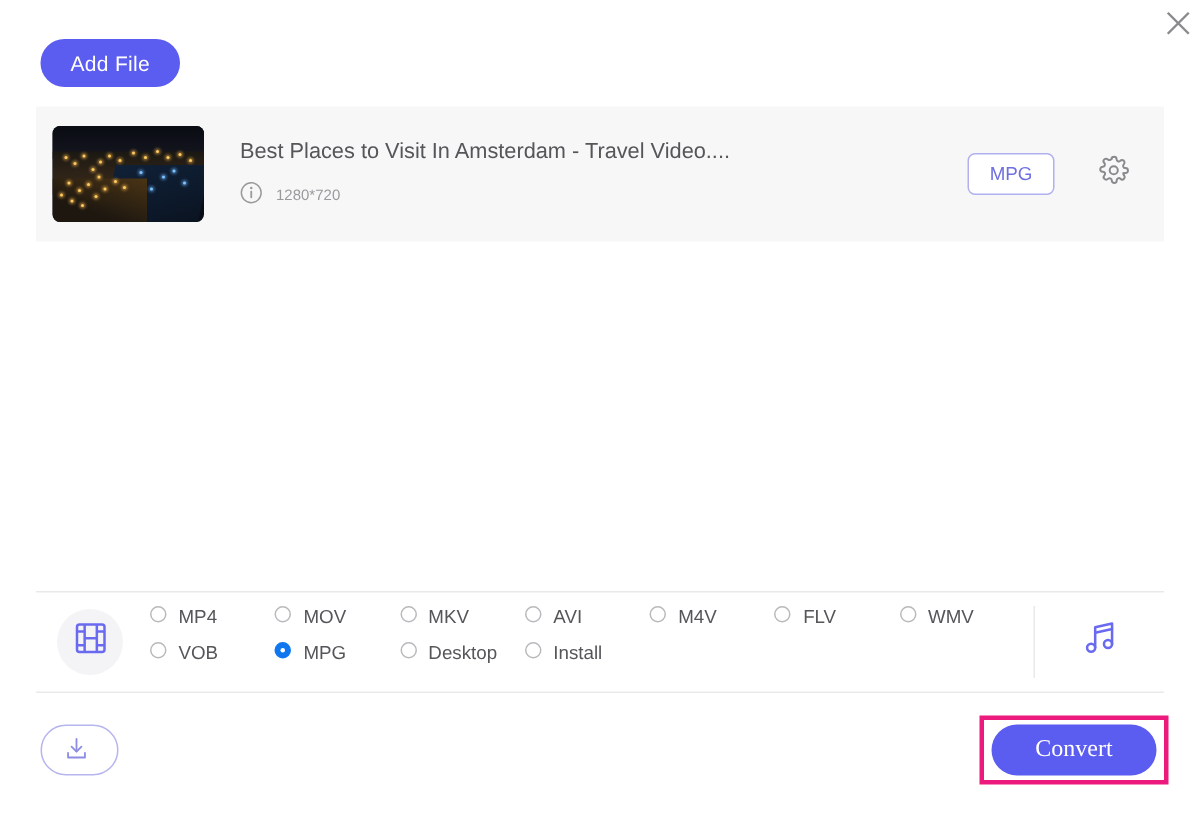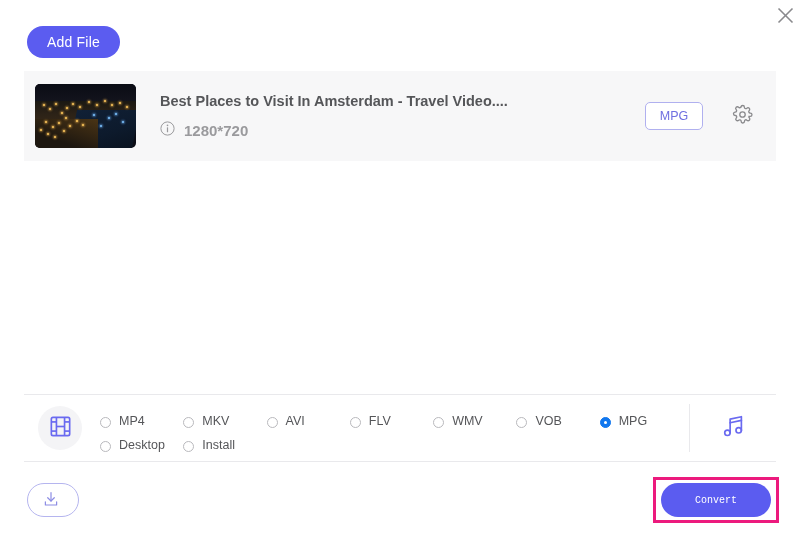--- a/index.html
+++ b/index.html
@@ -98,35 +98,34 @@
     border-radius: 50%;
     background: #ffca5e;
     box-shadow: 0 0 2px 1px rgba(255,190,80,.55);
   }
   .thumb .lights i.b { background:#7fc4ff; box-shadow: 0 0 2px 1px rgba(110,180,255,.55); }
 
   .file-meta {
     margin-left: 24px;
     flex: 1 1 auto;
     min-width: 0;
-    font-weight: bold;
   }
   .file-title {
     font-size: 14.5px;
     color: #555659;
     white-space: nowrap;
     overflow: hidden;
     text-overflow: ellipsis;
     margin-bottom: 12px;
   }
   .file-sub {
     display: flex;
     align-items: center;
     gap: 9px;
-    font-size: 15px;
+    font-size: 10px;
     color: #9a9a9d;
   }
   .info-icon { display:block; }
 
   .fmt-badge {
     flex: none;
     width: 56px;
     height: 26px;
     border: 1px solid #b0b0ef;
     border-radius: 5px;
@@ -180,21 +179,21 @@
     flex: 1 1 auto;
     display: grid;
     grid-template-columns: repeat(7, 1fr);
     grid-auto-rows: 24px;
     align-content: center;
     row-gap: 0px;
     padding-right: 6px;
   }
   .radio-item {
     display: flex;
-    align-items: flex-end;
+    align-items: flex-start;
     gap: 8px;
     font-size: 12.5px;
     color: #555659;
     cursor: pointer;
     white-space: nowrap;
   }
   .radio-dot {
     width: 11px;
     height: 11px;
     border-radius: 50%;
@@ -257,27 +256,27 @@
   }
   .convert-btn {
     position: absolute;
     left: 661px;
     top: 483px;
     width: 110px;
     height: 34px;
     border-radius: 17px;
     background: #5b5cf0;
     color: #fff;
-    font-size: 10px;
+    font-size: 16px;
     border: none;
     cursor: pointer;
     display: flex;
     align-items: center;
     justify-content: center;
-    font-family: Liberation Mono, monospace;
+    font-family: Liberation Serif, serif;
   }
 </style>
 </head>
 <body>
 
 <div class="close-btn">
   <span>
     <svg width="17" height="17" viewBox="0 0 17 17" aria-hidden="true">
       <line x1="1.5" y1="1.5" x2="15.5" y2="15.5" stroke="#8a8a8d" stroke-width="1.6"></line>
       <line x1="15.5" y1="1.5" x2="1.5" y2="15.5" stroke="#8a8a8d" stroke-width="1.6"></line>
@@ -372,25 +371,33 @@
     </span>
   </div>
 
   <div class="radio-grid">
     <label class="radio-item">
       <span class="radio-dot"></span>
       <span>MP4</span>
     </label>
     <label class="radio-item">
       <span class="radio-dot"></span>
+      <span>MOV</span>
+    </label>
+    <label class="radio-item">
+      <span class="radio-dot"></span>
       <span>MKV</span>
     </label>
     <label class="radio-item">
       <span class="radio-dot"></span>
       <span>AVI</span>
+    </label>
+    <label class="radio-item">
+      <span class="radio-dot"></span>
+      <span>M4V</span>
     </label>
     <label class="radio-item">
       <span class="radio-dot"></span>
       <span>FLV</span>
     </label>
     <label class="radio-item">
       <span class="radio-dot"></span>
       <span>WMV</span>
     </label>
 

